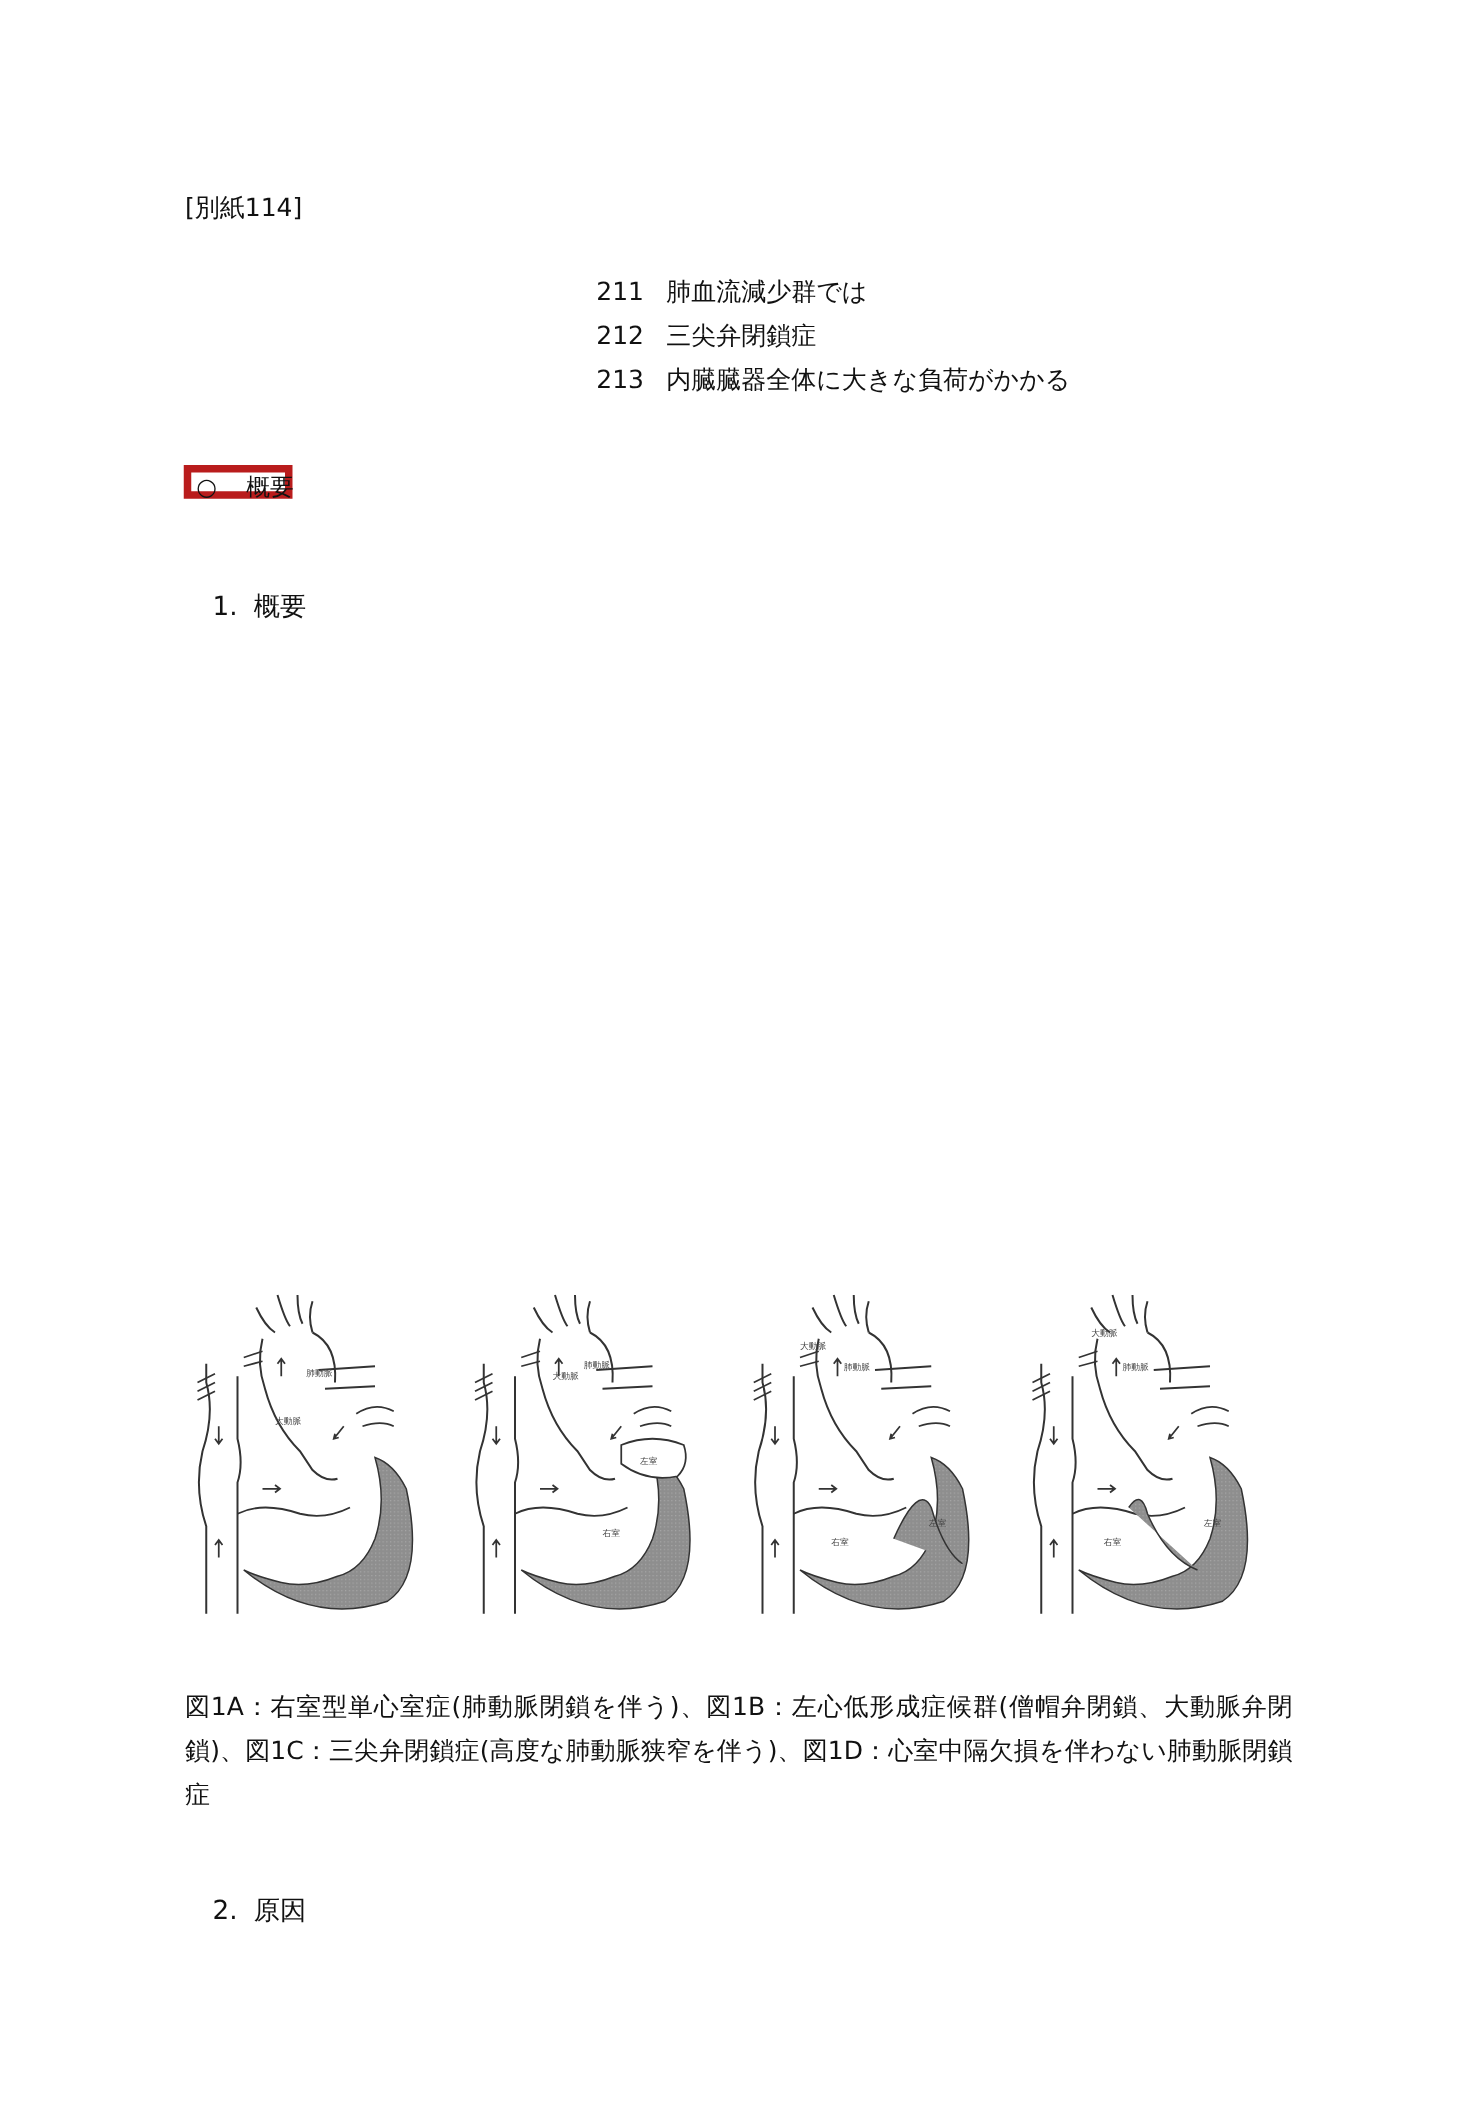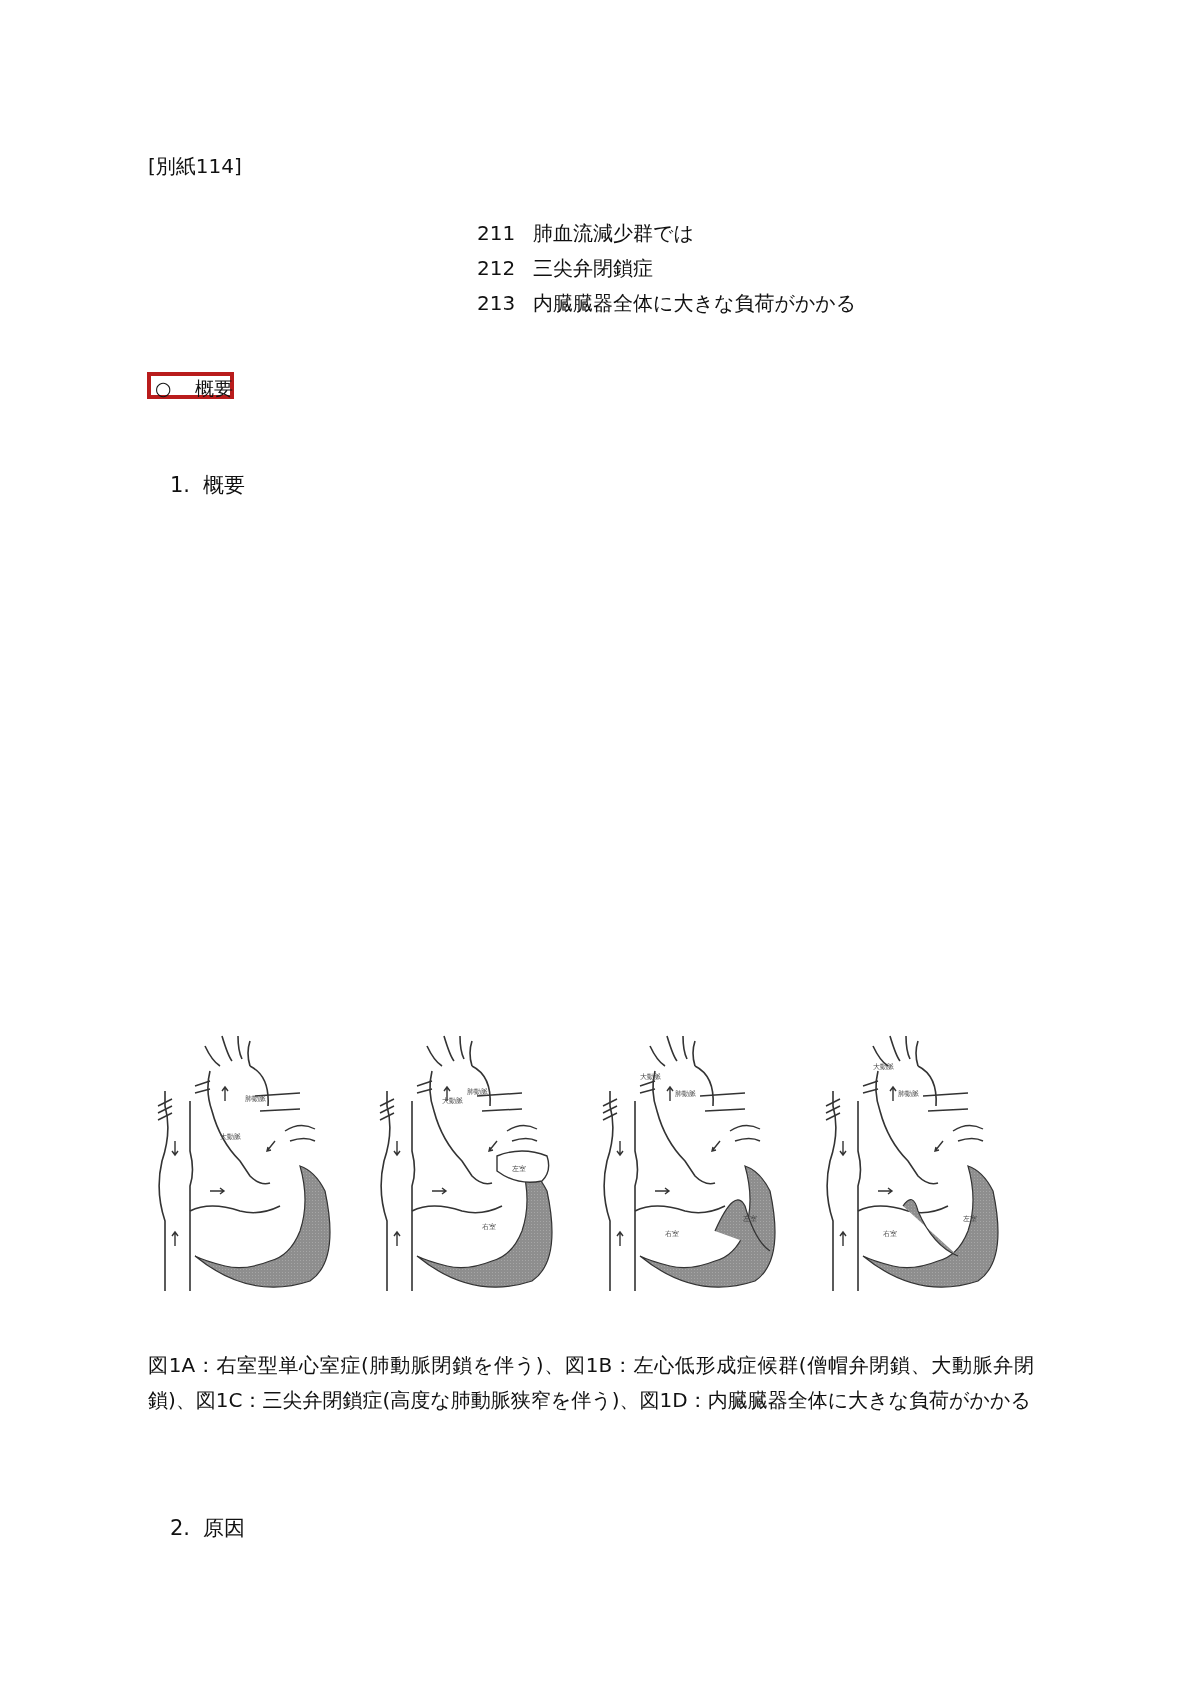--- a/index.html
+++ b/index.html
@@ -30,21 +30,21 @@
     line-height: 26px;
     white-space: nowrap;
   }
   .disease-code {
     display: inline-block;
     width: 56px;
   }
   .section-box {
     left: 147px; top: 372px;
     width: 87px; height: 27px;
-    border: 4px solid #b91c1c;
+    border: 6px solid #b91c1c;
     box-sizing: border-box;
     font-size: 19px; line-height: 25px;
     padding-left: 4px;
     white-space: nowrap;
   }
   .section-box .circle {
     display: inline-block;
     width: 40px;
   }
   .subhead {
@@ -174,17 +174,17 @@
       <use href="#heart"></use>
       <path d="M85 195 Q95 180 100 200 Q115 235 140 245" fill="url(#dots)" stroke="#333" stroke-width="1.2"></path>
       <text x="55" y="58" font-size="7" fill="#444" font-family="DejaVu Sans, sans-serif">大動脈</text>
       <text x="80" y="85" font-size="7" fill="#444" font-family="DejaVu Sans, sans-serif">肺動脈</text>
       <text x="145" y="210" font-size="7" fill="#444" font-family="DejaVu Sans, sans-serif">左室</text>
       <text x="65" y="225" font-size="7" fill="#444" font-family="DejaVu Sans, sans-serif">右室</text>
     </g>
   </svg>
 </div>
 
-<div class="abs caption">図1A：右室型単心室症(肺動脈閉鎖を伴う)、図1B：左心低形成症候群(僧帽弁閉鎖、大動脈弁閉鎖)、図1C：三尖弁閉鎖症(高度な肺動脈狭窄を伴う)、図1D：内臓臓器全体に大きな負荷がかかる</div>
+<div class="abs caption">図1A：右室型単心室症(肺動脈閉鎖を伴う)、図1B：左心低形成症候群(僧帽弁閉鎖、大動脈弁閉鎖)、図1C：三尖弁閉鎖症(高度な肺動脈狭窄を伴う)、図1D：心室中隔欠損を伴わない肺動脈閉鎖症</div>
 
 <div class="abs subhead h2">
   <span class="num">2.</span><span>原因</span>
 </div>
 
 </body></html>

